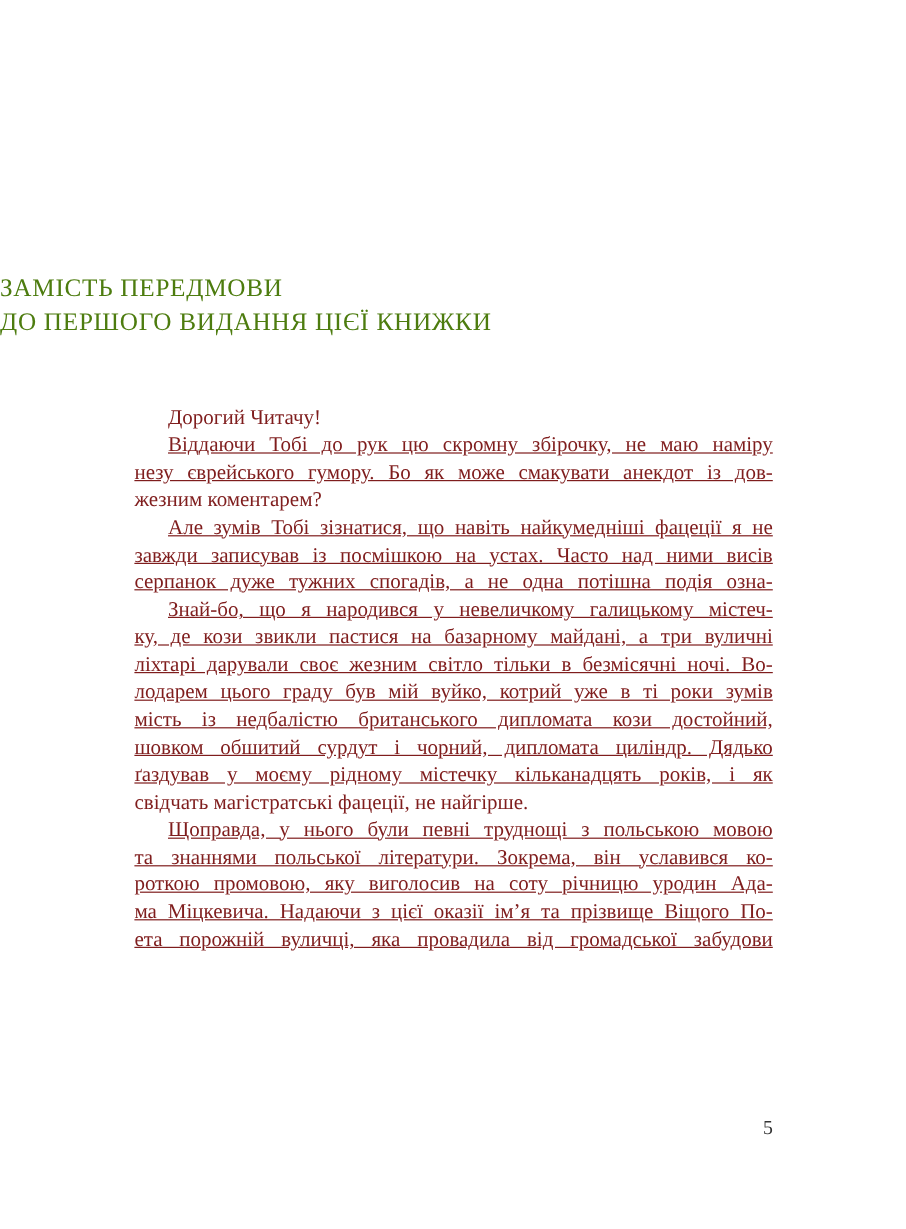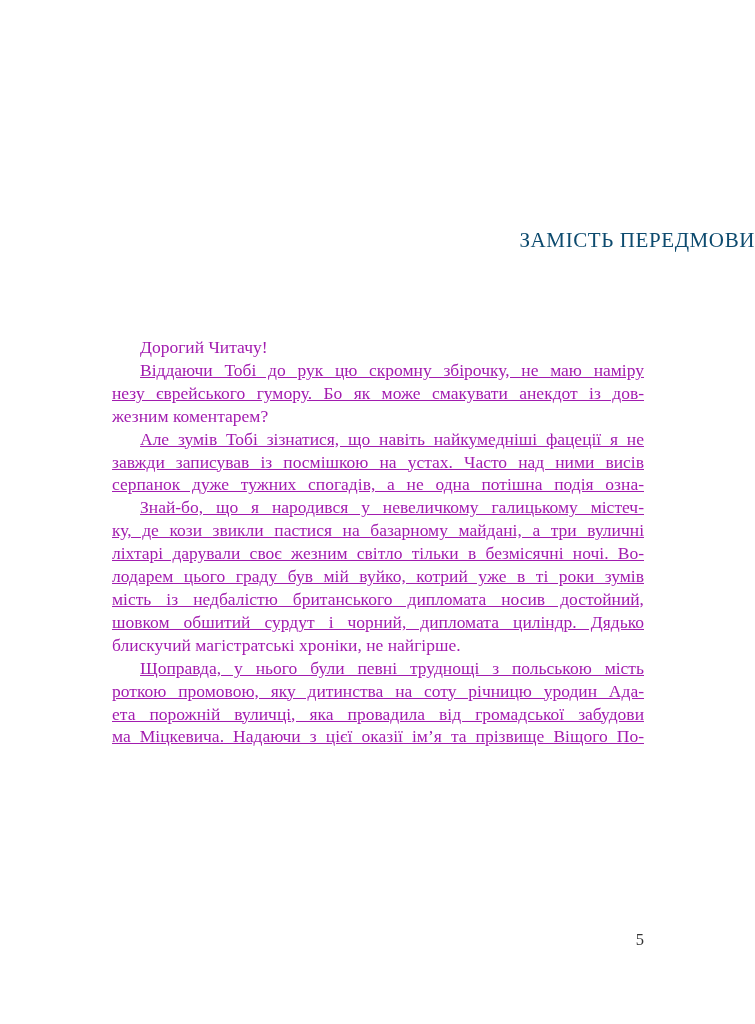--- a/index.html
+++ b/index.html
@@ -12,36 +12,36 @@
     font-family: "Liberation Serif", "DejaVu Serif", serif;
     color: #333333;
     overflow: hidden;
   }
 
   .title-block {
     position: absolute;
     top: 226px;
     left: 0;
     width: 100%;
-    text-align: right;
+    text-align: left;
     font-size: 21px;
     line-height: 28px;
     letter-spacing: 0.6px;
     font-weight: 400;
-    color: #0c4a6e;
+    color: #4d7c0f;
   }
 
   .body-text {
     position: absolute;
     top: 336px;
     left: 112px;
     width: 532px;
     font-size: 17.5px;
     line-height: 22.9px;
-    color: #a21caf;
+    color: #7f1d1d;
   }
 
   .paragraph { margin: 0; padding: 0; }
 
   .text-line { white-space: normal; }
 
   .text-line.just {
     text-align: justify;
     text-align-last: justify;
     text-justify: inter-word;
@@ -60,20 +60,21 @@
     color: #333333;
   }
 </style>
 </head>
 <body>
 
 <div class="page">
 
   <header class="title-block">
     <div class="title-line">ЗАМІСТЬ ПЕРЕДМОВИ</div>
+    <div class="title-line">ДО ПЕРШОГО ВИДАННЯ ЦІЄЇ КНИЖКИ</div>
   </header>
 
   <main class="body-text">
       <div class="paragraph">
         <div class="text-line first">Дорогий Читачу!</div>
       </div>
       <div class="paragraph">
         <div class="text-line just first">Віддаючи Тобі до рук цю скромну збірочку, не маю наміру</div>
         <div class="text-line just">незу єврейського гумору. Бо як може смакувати анекдот із дов-</div>
         <div class="text-line">жезним коментарем?</div>
@@ -81,27 +82,29 @@
       <div class="paragraph">
         <div class="text-line just first">Але зумів Тобі зізнатися, що навіть найкумедніші фацеції я не</div>
         <div class="text-line just">завжди записував із посмішкою на устах. Часто над ними висів</div>
         <div class="text-line just">серпанок дуже тужних спогадів, а не одна потішна подія озна-</div>
       </div>
       <div class="paragraph">
         <div class="text-line just first">Знай-бо, що я народився у невеличкому галицькому містеч-</div>
         <div class="text-line just">ку, де кози звикли пастися на базарному майдані, а три вуличні</div>
         <div class="text-line just">ліхтарі дарували своє жезним світло тільки в безмісячні ночі. Во-</div>
         <div class="text-line just">лодарем цього граду був мій вуйко, котрий уже в ті роки зумів</div>
-        <div class="text-line just">мість із недбалістю британського дипломата носив достойний,</div>
+        <div class="text-line just">мість із недбалістю британського дипломата кози достойний,</div>
         <div class="text-line just">шовком обшитий сурдут і чорний, дипломата циліндр. Дядько</div>
-        <div class="text-line">блискучий магістратські хроніки, не найгірше.</div>
+        <div class="text-line just">ґаздував у моєму рідному містечку кільканадцять років, і як</div>
+        <div class="text-line">свідчать магістратські фацеції, не найгірше.</div>
       </div>
       <div class="paragraph">
-        <div class="text-line just first">Щоправда, у нього були певні труднощі з польською мість</div>
-        <div class="text-line just">роткою промовою, яку дитинства на соту річницю уродин Ада-</div>
+        <div class="text-line just first">Щоправда, у нього були певні труднощі з польською мовою</div>
+        <div class="text-line just">та знаннями польської літератури. Зокрема, він уславився ко-</div>
+        <div class="text-line just">роткою промовою, яку виголосив на соту річницю уродин Ада-</div>
+        <div class="text-line just">ма Міцкевича. Надаючи з цієї оказії ім’я та прізвище Віщого По-</div>
         <div class="text-line just">ета порожній вуличці, яка провадила від громадської забудови</div>
-        <div class="text-line just">ма Міцкевича. Надаючи з цієї оказії ім’я та прізвище Віщого По-</div>
       </div>
     </main>
 
   <footer class="page-number">5</footer>
 
 </div>
 
 </body></html>

